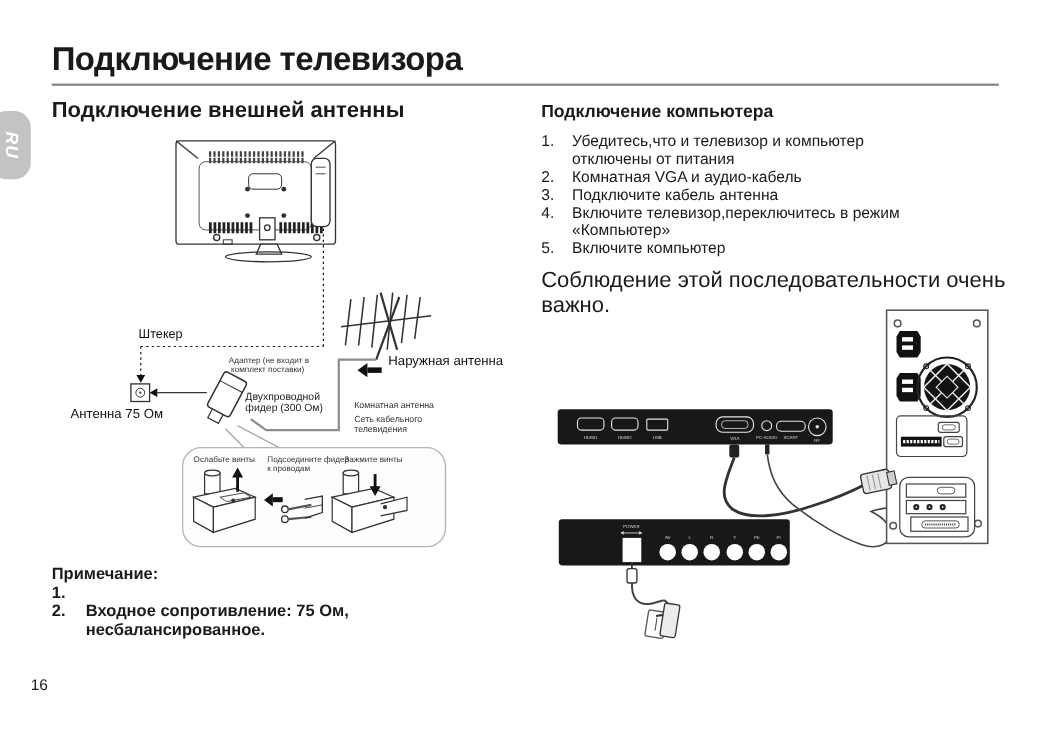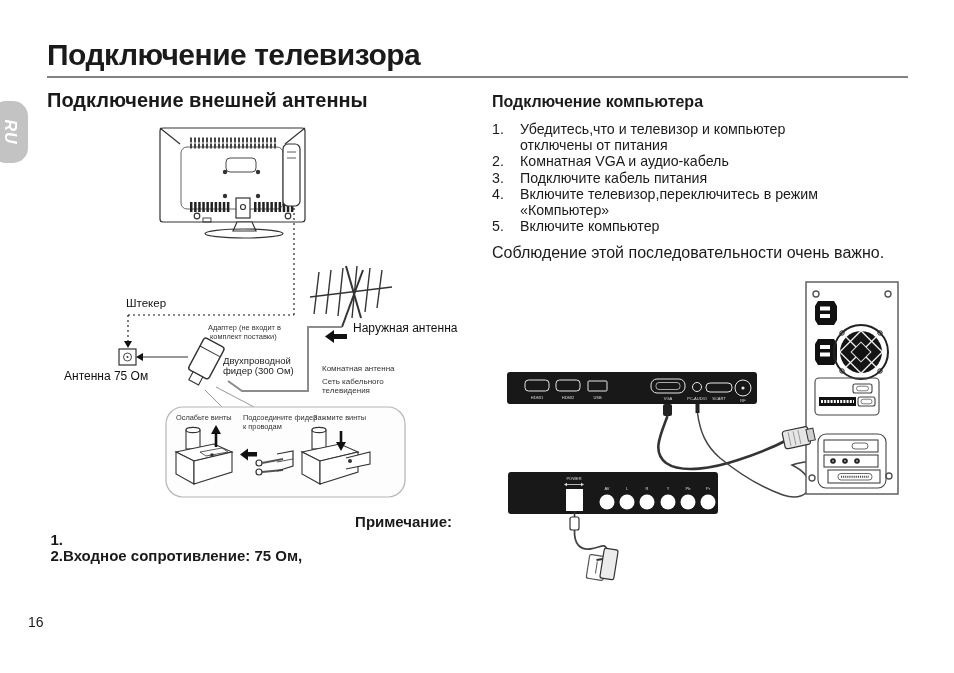--- a/index.html
+++ b/index.html
@@ -14,22 +14,22 @@
   .lang-tab{left:-9px;top:101px;width:37px;height:62px;background:#c3c3c3;border-radius:15px;
     display:flex;align-items:center;justify-content:center;}
   .lang-tab span{transform:rotate(90deg);color:#ffffff;font-weight:bold;font-style:italic;
     font-size:16px;letter-spacing:1px;}
   .col-heading{font-weight:bold;}
   .left-heading{left:47px;top:89px;font-size:20px;}
   .right-heading{left:492px;top:93px;font-size:16px;}
   .steps{left:492px;top:121px;width:440px;font-size:14.2px;line-height:16.2px;}
   .step-row{display:flex;}
   .step-num{width:28px;flex:0 0 28px;}
-  .footer-note{left:492px;top:244px;width:440px;font-size:16px;}
-  .note-block{left:32px;top:514px;width:420px;font-size:15px;font-weight:bold;line-height:16.5px;text-align:right;}
+  .footer-note{left:492px;top:244px;width:440px;font-size:20px;}
+  .note-block{left:47px;top:514px;width:420px;font-size:15px;font-weight:bold;line-height:16.5px;}
   .note-heading{margin-bottom:1px;}
   .note-row{display:flex;}
   .note-num{width:31px;flex:0 0 31px;}
   .page-num{left:28px;top:614px;font-size:14px;}
   svg text{font-family:"Liberation Sans","DejaVu Sans",sans-serif;fill:#222;}
   svg .tiny{font-size:7.4px;fill:#333;}
   svg .small{font-size:8px;fill:#333;}
   svg .med{font-size:9.5px;fill:#222;}
   svg .lab{font-size:11.5px;fill:#111;}
   svg .portlab{font-size:4px;fill:#dddddd;text-anchor:middle;}
@@ -57,21 +57,21 @@
   </div>
   <div class="step-row">
     <span class="step-num">2.</span>
     <div>
         <div>Комнатная VGA и  аудио-кабель</div>
       </div>
   </div>
   <div class="step-row">
     <span class="step-num">3.</span>
     <div>
-        <div>Подключите кабель питания</div>
+        <div>Подключите кабель антенна</div>
       </div>
   </div>
   <div class="step-row">
     <span class="step-num">4.</span>
     <div>
         <div>Включите телевизор,переключитесь в режим</div>
          <div>«Компьютер»</div>
       </div>
   </div>
   <div class="step-row">
@@ -88,20 +88,21 @@
   <div class="note-heading">Примечание:</div>
   <div class="note-row">
     <span class="note-num">1.</span>
     <div>
       </div>
   </div>
   <div class="note-row">
     <span class="note-num">2.</span>
     <div>
         <div>Входное сопротивление: 75 Ом,</div>
+         <div>несбалансированное.</div>
       </div>
   </div>
 </div>
 
 <div class="abs page-num">16</div>
 
 <svg class="abs" style="left:40px;top:120px;" width="440" height="392" viewBox="40 120 440 392">
   <g stroke="#333" fill="none" stroke-width="1.2">
 
     <g>

